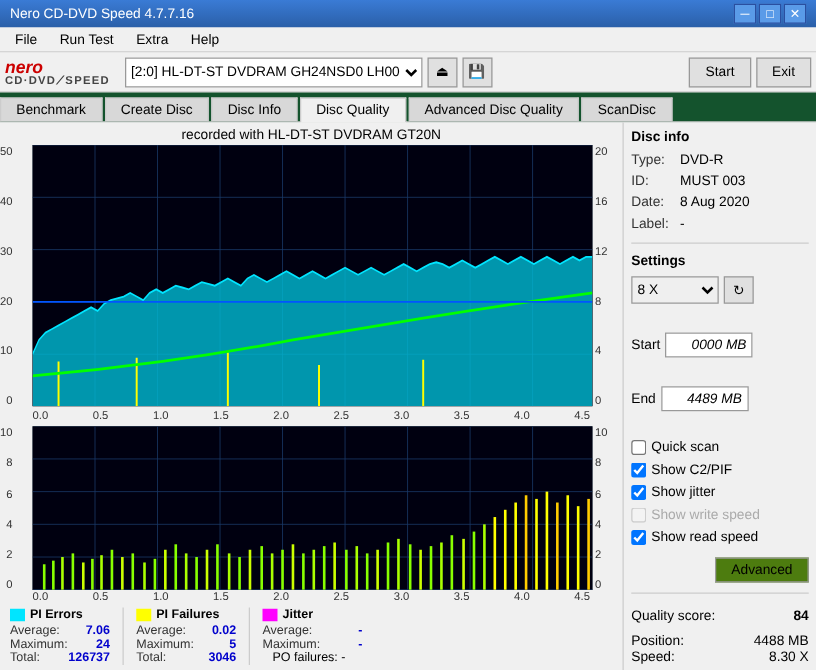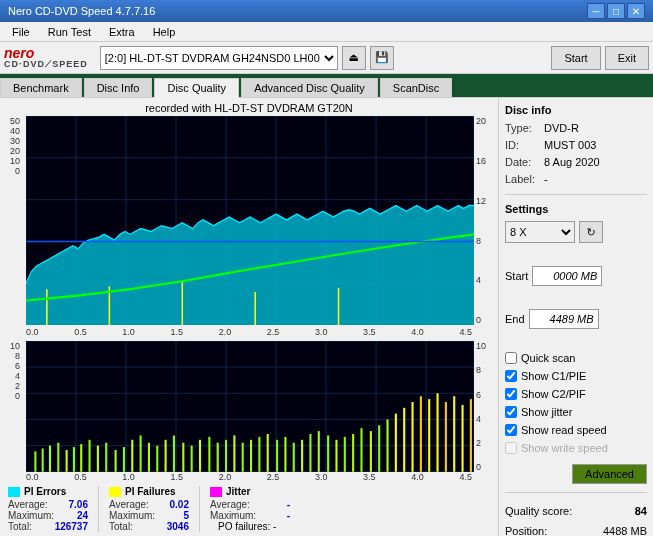--- a/index.html
+++ b/index.html
@@ -109,23 +109,23 @@
     .chart-wrapper {
       position: relative;
       display: flex;
       align-items: stretch;
     }
     
     .y-axis {
       width: 22px;
       display: flex;
       flex-direction: column;
-      justify-content: flex-start;
+      justify-content: space-between;
       align-items: flex-end;
-      padding-right: 6px;
+      padding-right: 16px;
       font-size: 9px;
       color: #333;
     }
     
     .chart-canvas {
       flex: 1;
       background: #000;
       position: relative;
       overflow: hidden;
     }
@@ -252,20 +252,21 @@
   </select>
   <button class="toolbar-btn" title="Eject">⏏</button>
   <button class="toolbar-btn" title="Save">💾</button>
   <div style="flex:1"></div>
   <button id="start-btn" class="toolbar-btn">Start</button>
   <button id="exit-btn" class="toolbar-btn">Exit</button>
 </div>
 
 <div id="tabs">
   <div class="tab">Benchmark</div>
+  <div class="tab">Create Disc</div>
   <div class="tab">Disc Info</div>
   <div class="tab active">Disc Quality</div>
   <div class="tab">Advanced Disc Quality</div>
   <div class="tab">ScanDisc</div>
 </div>
 
 <div id="main">
 
   <div id="chart-area">
     <div id="chart-title">recorded with HL-DT-ST DVDRAM GT20N</div>
@@ -579,37 +580,33 @@
       <span>End</span>
       <input type="text" class="mb-input" value="4489 MB" style="width: 70px;">
     </div>
 
     <div class="checkbox-row">
       <input type="checkbox" style="">
       <span class="checkbox-label">Quick scan</span>
     </div>
     <div class="checkbox-row">
       <input type="checkbox" checked="" style="">
-      <span class="checkbox-label">Show C1/PIE</span>
-    </div>
-    <div class="checkbox-row">
-      <input type="checkbox" checked="" style="">
       <span class="checkbox-label">Show C2/PIF</span>
     </div>
     <div class="checkbox-row">
       <input type="checkbox" checked="" style="">
       <span class="checkbox-label">Show jitter</span>
     </div>
     <div class="checkbox-row">
+      <input type="checkbox" disabled="" style="">
+      <span class="checkbox-label" style="color:#aaa;">Show write speed</span>
+    </div>
+    <div class="checkbox-row">
       <input type="checkbox" checked="" style="">
       <span class="checkbox-label">Show read speed</span>
-    </div>
-    <div class="checkbox-row">
-      <input type="checkbox" disabled="" style="">
-      <span class="checkbox-label" style="color:#aaa;">Show write speed</span>
     </div>
 
     <button class="advanced-btn">Advanced</button>
 
     <div class="divider"></div>
 
     <div class="score-row">
       <span class="score-label">Quality score:</span>
       <span class="score-value">84</span>
     </div>

